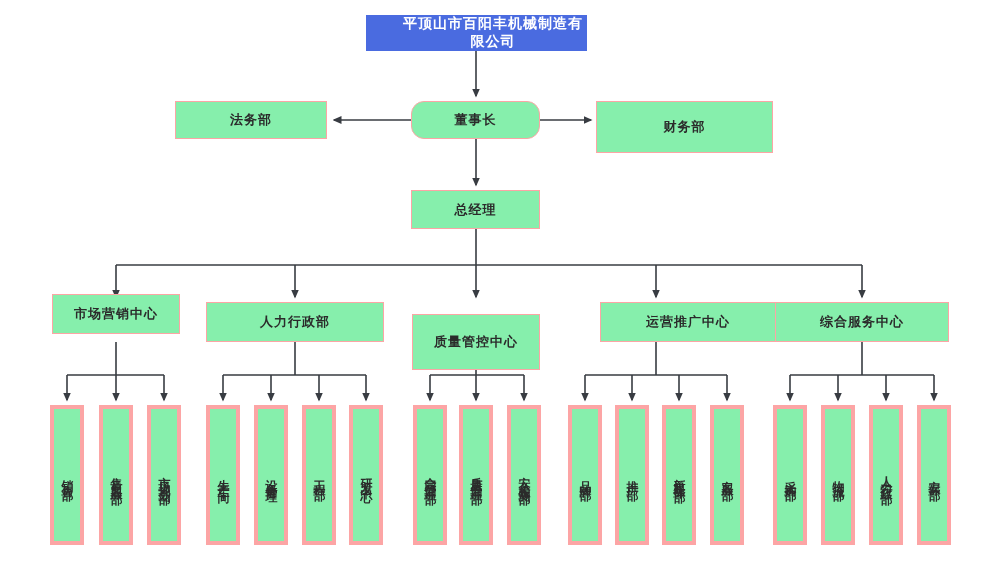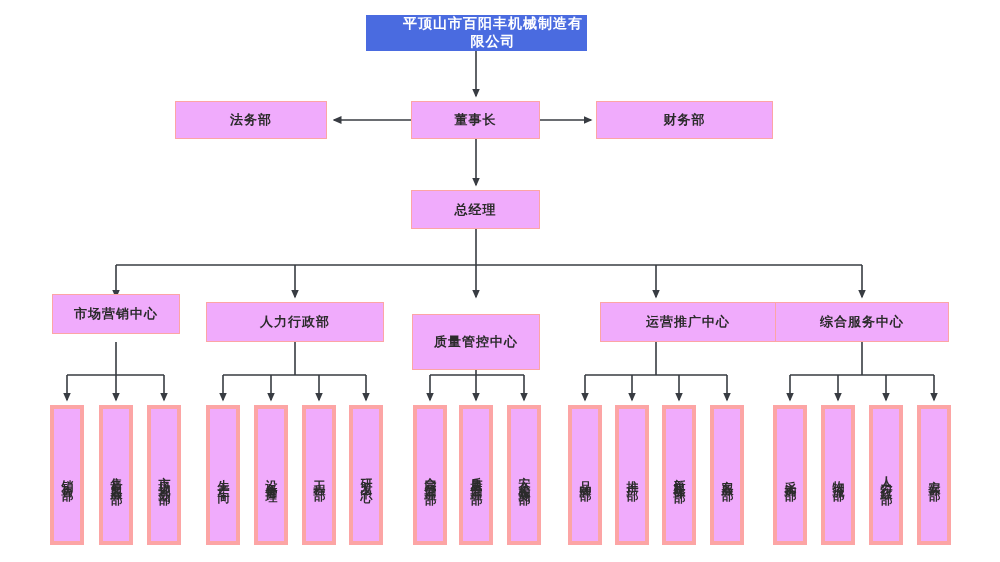--- a/index.html
+++ b/index.html
@@ -15,21 +15,21 @@
     overflow: hidden;
   }
   .connectors {
     position: absolute;
     left: 0; top: 0;
     width: 1000px; height: 562px;
   }
   .node {
     position: absolute;
     box-sizing: border-box;
-    background: #f0abfc;
+    background: #86efac;
     border: 4px solid #fca5a5;
     display: flex;
     align-items: center;
     justify-content: center;
     color: #2b2b2b;
     font-weight: 700;
     text-align: center;
   }
   .node-root {
     border: none;
@@ -103,22 +103,22 @@
       <path d="M790 375 L790 400" marker-end="url(#arrow)"></path>
       <path d="M838 375 L838 400" marker-end="url(#arrow)"></path>
       <path d="M886 375 L886 400" marker-end="url(#arrow)"></path>
       <path d="M934 375 L934 400" marker-end="url(#arrow)"></path>
     </g>
   </svg>
 
   <div class="node node-root" id="root-node" style="left: 366px; top: 15px; width: 221px; height: 36px; background: rgb(74, 107, 224); color: rgb(255, 255, 255); padding-left: 33px;">平顶山市百阳丰机械制造有限公司</div>
 
   <div class="node node-h" style="left:175px; top:101px; width:152px; height:38px; border-width:1.5px;">法务部</div>
-  <div class="node node-h" style="left:411px; top:101px; width:129px; height:38px; border-width:1.5px;">董事长</div>
-  <div class="node node-h" style="left:596px; top:101px; width:177px; height:38px; border-width:1.5px;">财务部</div>
+  <div class="node node-h" style="left:411px; top:101px; width:129px; height:38px; border-width:1.5px;border-radius:13px;">董事长</div>
+  <div class="node node-h" style="left:596px; top:101px; width:177px; height:52px; border-width:1.5px;">财务部</div>
 
   <div class="node node-h" style="left:411px; top:190px; width:129px; height:39px; border-width:1.5px;">总经理</div>
 
   <div class="node node-h" style="left:52px; top:294px; width:128px; height:40px; border-width:1.5px;">市场营销中心</div>
   <div class="node node-h" style="left:206px; top:302px; width:178px; height:40px; border-width:1.5px;">人力行政部</div>
   <div class="node node-h" style="left:412px; top:314px; width:128px; height:56px; border-width:1.5px;">质量管控中心</div>
   <div class="node node-h" style="left:600px; top:302px; width:176px; height:40px; border-width:1.5px;">运营推广中心</div>
   <div class="node node-h" style="left:775px; top:302px; width:174px; height:40px; border-width:1.5px;">综合服务中心</div>
 
   <div class="node node-v" style="left:50px; top:405px; width:34px; height:140px;">销售部</div>

